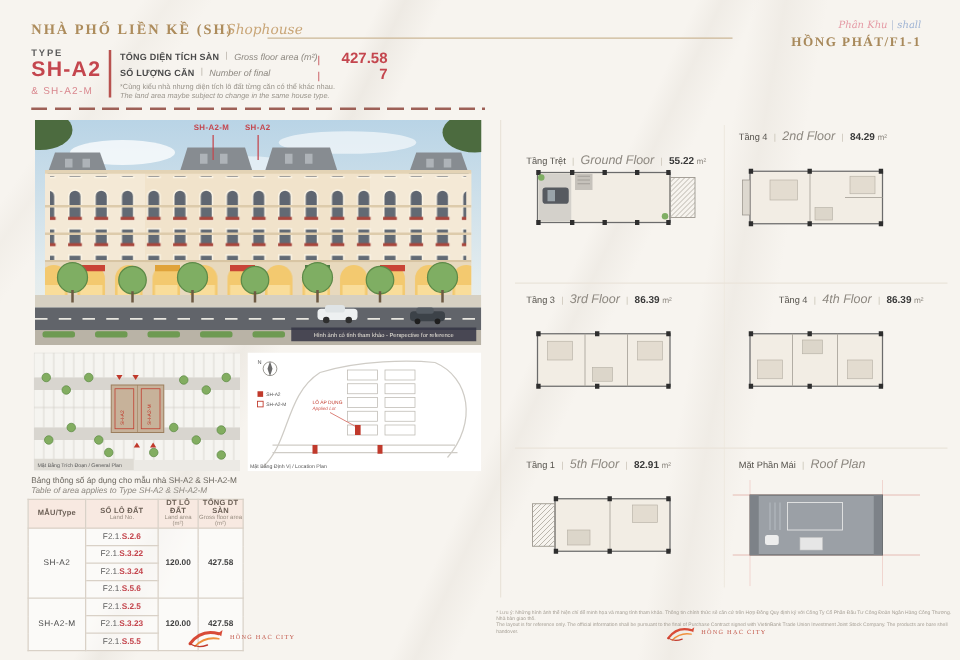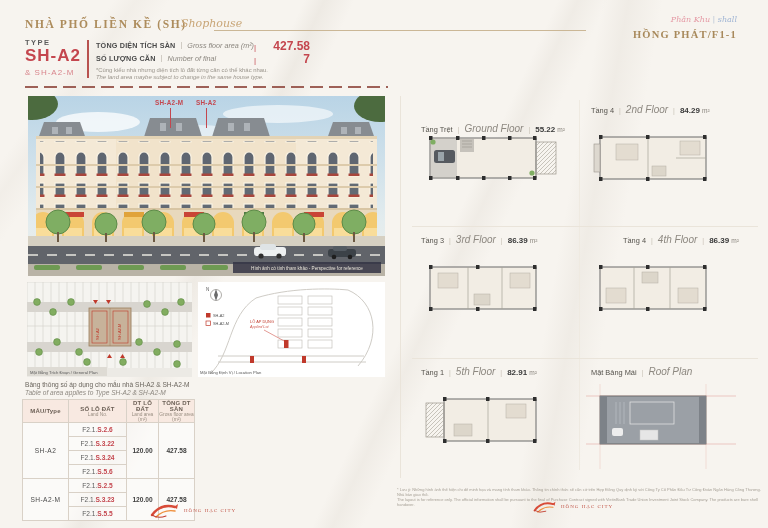--- a/index.html
+++ b/index.html
@@ -437,21 +437,21 @@
   </div>
   <div class="floor-card-h" style="left:421px;top:366px;">
     <span class="vi">Tầng 1</span>
       <span class="sep">|</span>
     <span class="en">5th Floor</span>
       <span class="sep">|</span>
     <span class="area">82.91</span>
       <span class="unit">m²</span>
   </div>
   <div class="floor-card-h" style="left:591px;top:366px;">
-    <span class="vi">Mặt Bảng Mái</span>
+    <span class="vi">Mặt Phần Mái</span>
       <span class="sep">|</span>
     <span class="en">Roof Plan</span>
       <span class="sep"></span>
     <span class="area"></span>
       <span class="unit"></span>
   </div>
 
   <svg class="floor-plan" style="left:416px;top:122px;" viewBox="0 0 150 85">
     <rect x="14" y="16" width="106" height="40" fill="#f2ede4" stroke="#6b6b6b"></rect>
     <rect x="120" y="20" width="20" height="32" fill="url(#hatchP)" stroke="#9a958c" stroke-width=".7"></rect>

